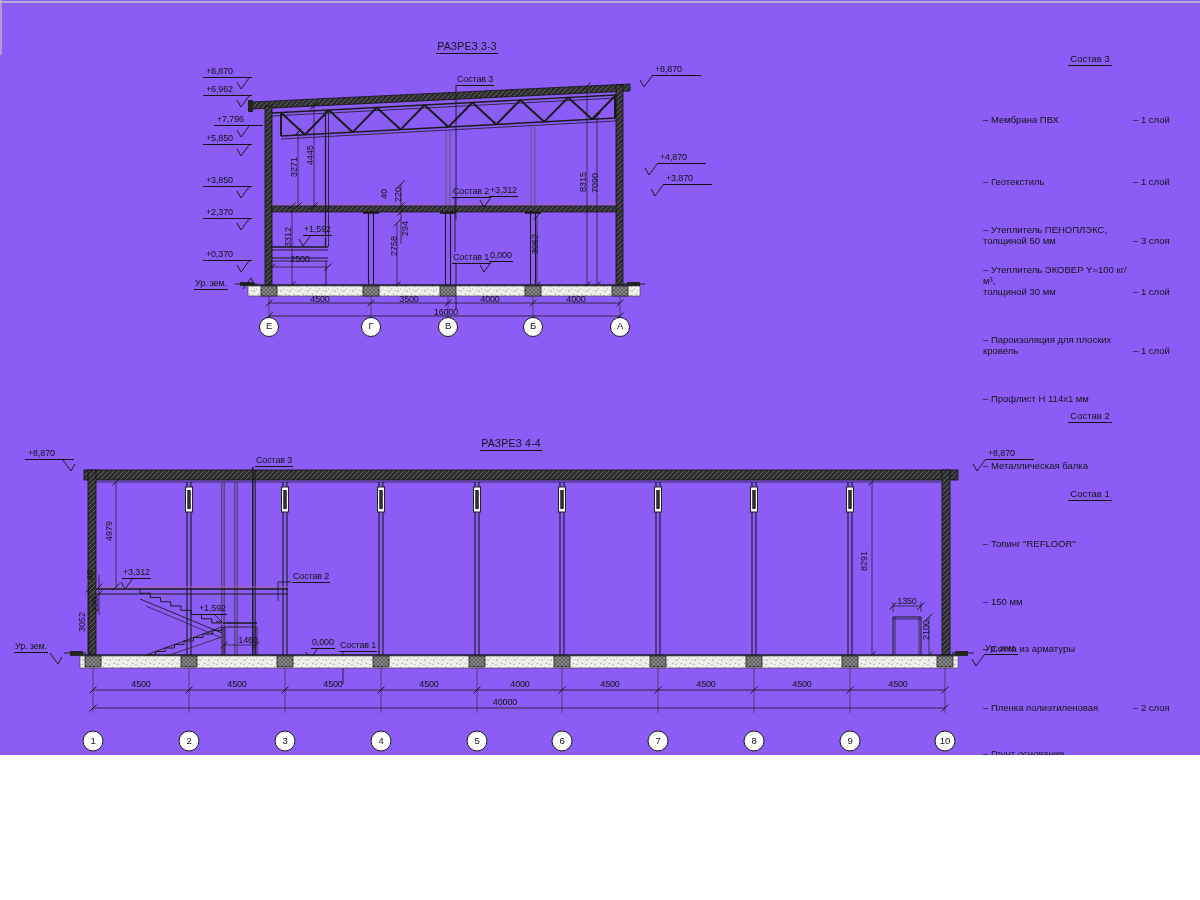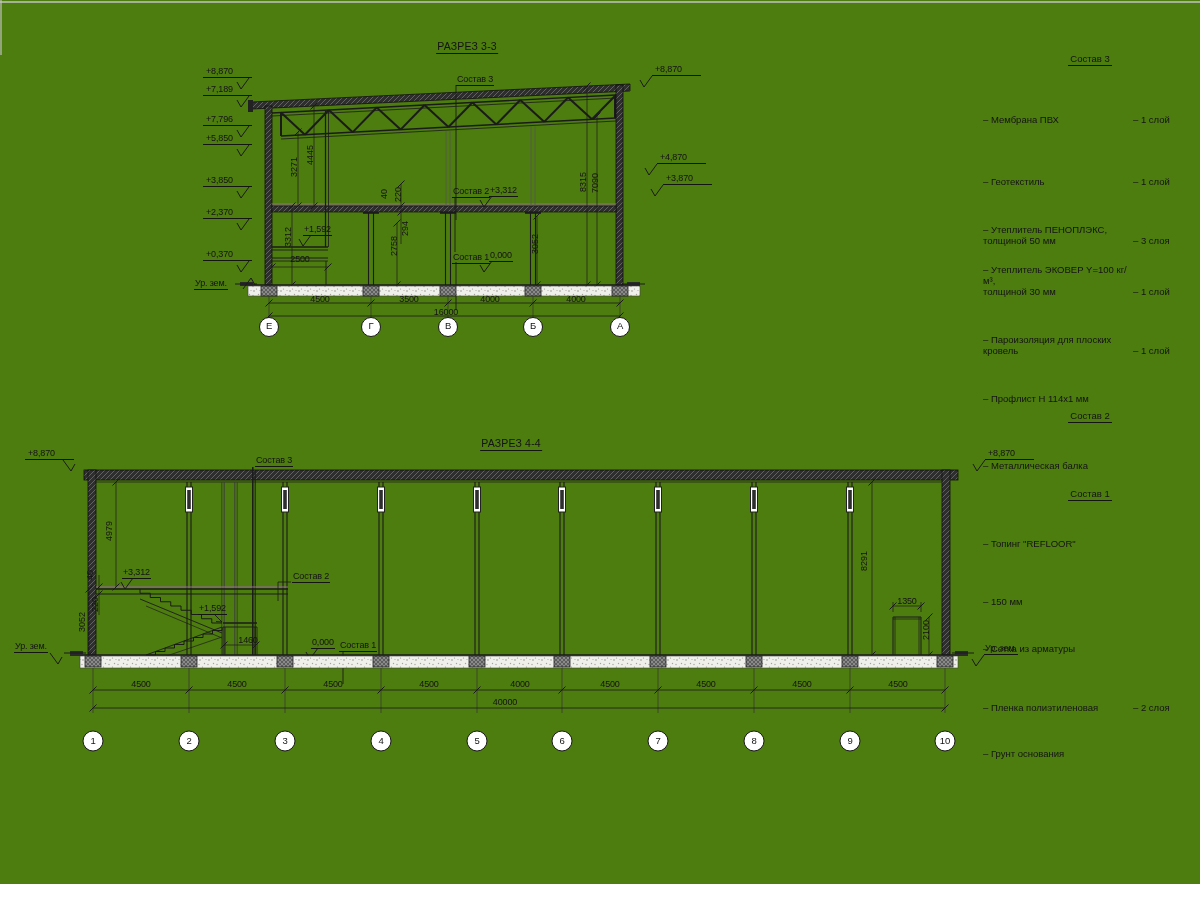--- a/index.html
+++ b/index.html
@@ -1,16 +1,16 @@
 <!DOCTYPE html>
 <html><head>
 <meta charset="utf-8">
 <style>
   html,body{margin:0;padding:0;background:#ffffff;}
-  #sheet{position:relative;width:1200px;height:884px;background:#4d7c0f;overflow:hidden;
+  #sheet{position:relative;width:1200px;height:755px;background:#8b5cf6;overflow:hidden;
          font-family:"Liberation Sans",sans-serif;color:#141414;}
   svg{position:absolute;left:0;top:0;}
   .t{position:absolute;font-size:9px;line-height:1.15;white-space:nowrap;letter-spacing:-0.15px;color:#141414;}
   .tc{transform:translateX(-50%);}
   .tv{writing-mode:vertical-rl;transform:rotate(180deg);letter-spacing:0;}
   .u{border-bottom:1px solid #141414;padding:0 1px 1px 1px;}
   .ttl{font-size:10.5px;letter-spacing:0.2px;}
   .lvl{width:46px;text-align:left;padding-left:3px;border-bottom:1px solid #141414;padding-bottom:1px;}
   .gc{font-size:9.5px;}
   #legend{position:absolute;left:983px;top:54px;width:214px;font-size:9.5px;line-height:1.15;}
@@ -332,22 +332,22 @@
       <line x1="977" y1="471" x2="973" y2="464" stroke="#1b1b1b" stroke-width="1"></line>
       <line x1="50" y1="653" x2="58" y2="664" stroke="#1b1b1b" stroke-width="1"></line>
       <line x1="58" y1="664" x2="62" y2="657" stroke="#1b1b1b" stroke-width="1"></line>
       <line x1="984" y1="655" x2="976" y2="666" stroke="#1b1b1b" stroke-width="1"></line>
       <line x1="976" y1="666" x2="972" y2="659" stroke="#1b1b1b" stroke-width="1"></line>
     </svg>
 
   <span class="t tc ttl u" style="left:467px;top:40px">РАЗРЕЗ 3-3</span>
 
   <span class="t lvl" style="left:203px;top:66px">+8,870</span>
-  <span class="t lvl" style="left:203px;top:84px">+7,189</span>
-  <span class="t lvl" style="left:203px;top:114px">+7,796</span>
+  <span class="t lvl" style="left:203px;top:84px">+6,962</span>
+  <span class="t lvl" style="left:214px;top:114px">+7,796</span>
   <span class="t lvl" style="left:203px;top:133px">+5,850</span>
   <span class="t lvl" style="left:203px;top:175px">+3,850</span>
   <span class="t lvl" style="left:203px;top:207px">+2,370</span>
   <span class="t lvl" style="left:203px;top:249px">+0,370</span>
   <span class="t u" style="left:194px;top:278px">Ур. зем.</span>
 
   <span class="t lvl" style="left:652px;top:64px">+8,870</span>
   <span class="t lvl" style="left:657px;top:152px">+4,870</span>
   <span class="t lvl" style="left:663px;top:173px">+3,870</span>
 

